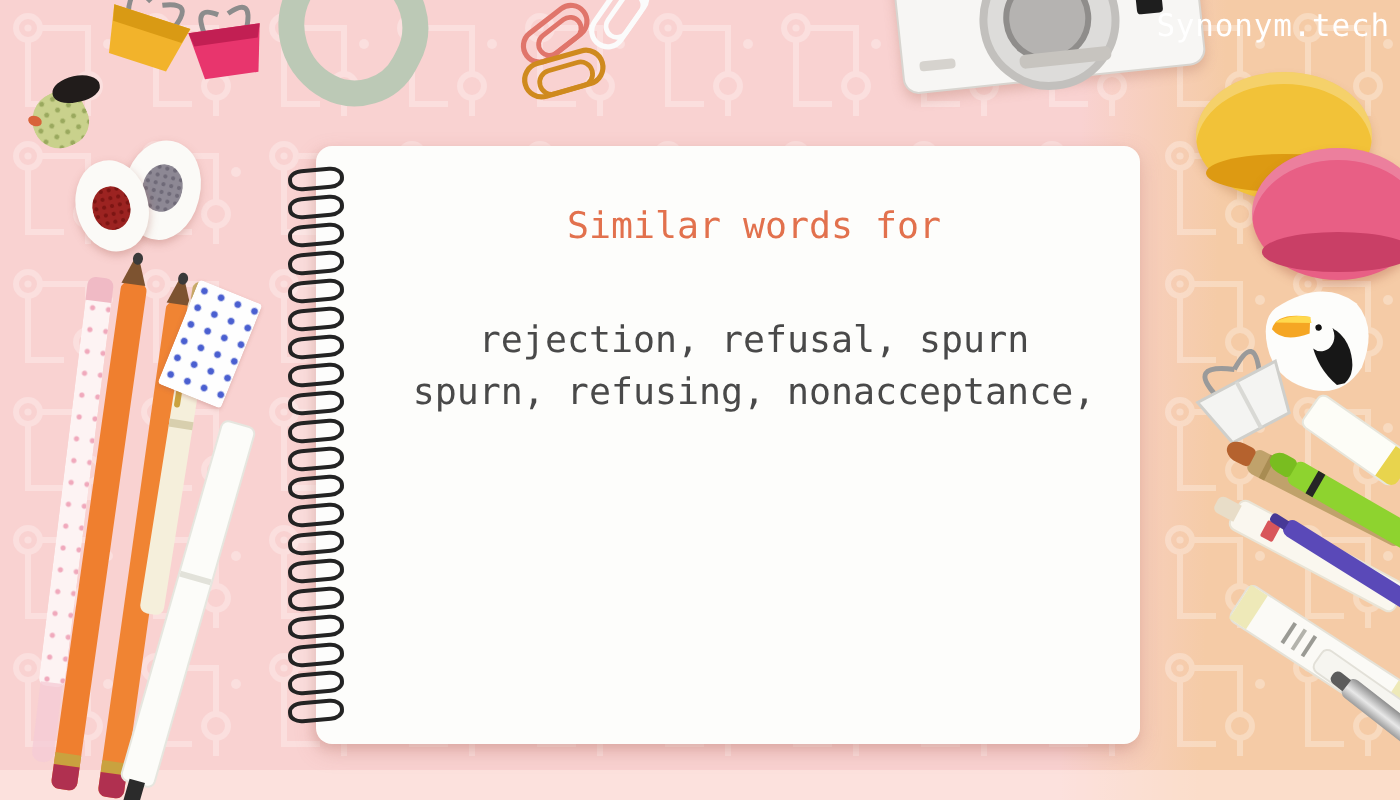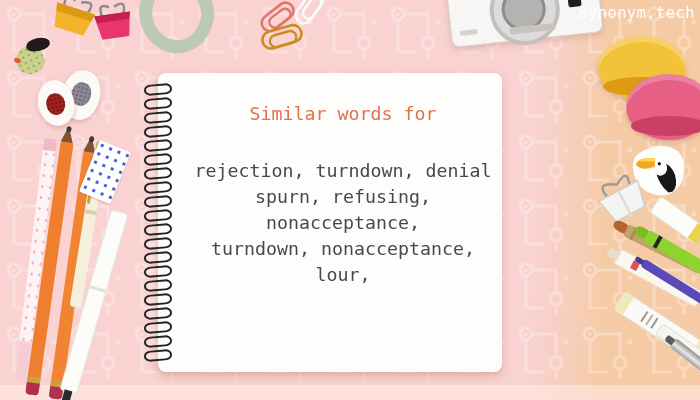--- a/index.html
+++ b/index.html
@@ -3,21 +3,21 @@
 <meta charset="utf-8">
 <style>
   html,body{margin:0;padding:0;}
   .scene{position:relative;width:700px;height:400px;overflow:hidden;
          font-family:"DejaVu Sans Mono",monospace;
          background:linear-gradient(92deg,#f9d2d1 0%,#f9d2d1 76%,#f5cba6 86%,#f5cba6 100%);}
   .circuit{position:absolute;inset:0;opacity:.5;pointer-events:none;}
   .bottom-band{position:absolute;left:0;right:0;bottom:0;height:15px;
                background:rgba(255,236,232,.55);}
   
-  .notebook{position:absolute;left:158px;top:73px;width:344px;height:299px;
+  .notebook{position:absolute;left:158px;top:73px;width:412px;height:299px;
             background:#fdfdfb;border-radius:8px;
             box-shadow:0 4px 10px rgba(185,120,110,.35),-2px 2px 4px rgba(185,120,110,.18);}
   .coils{position:absolute;left:-14px;top:11px;bottom:11px;width:28px;
          display:flex;flex-direction:column;justify-content:space-between;}
   .coil{width:24px;height:7px;border:2.5px solid #232323;border-radius:7px/5px;
         transform:rotate(-5deg);background:rgba(255,255,255,.25);}
   .page-text{position:absolute;left:26px;right:0;top:0;text-align:center;}
   .heading{margin-top:29px;font-size:18.3px;line-height:24px;color:#e2714d;}
   .word{margin-top:3px;font-size:22.5px;line-height:30px;color:#e2714d;}
   .synonyms{margin-top:32px;font-size:18.3px;line-height:26px;color:#494949;}
@@ -243,22 +243,21 @@
         <span class="coil" data-name="spiral-coil"></span>
         <span class="coil" data-name="spiral-coil"></span>
         <span class="coil" data-name="spiral-coil"></span>
         <span class="coil" data-name="spiral-coil"></span>
         <span class="coil" data-name="spiral-coil"></span>
         <span class="coil" data-name="spiral-coil"></span>
       </div>
     <div class="page-text" data-name="page-text">
       <div class="heading" data-name="card-heading">Similar words for</div>
       <div class="synonyms" data-name="synonym-list">
-        <div data-name="synonym-line">rejection, turndown, denial</div>
+        <div data-name="synonym-line">rejection, refusal, spurn</div>
         <div data-name="synonym-line">spurn, refusing, nonacceptance,</div>
-        <div data-name="synonym-line">turndown, nonacceptance, lour,</div>
       </div>
     </div>
   </div>
 
   <div class="watermark" data-name="site-watermark">Synonym.tech</div>
 
 </div>
 
 </body></html>

